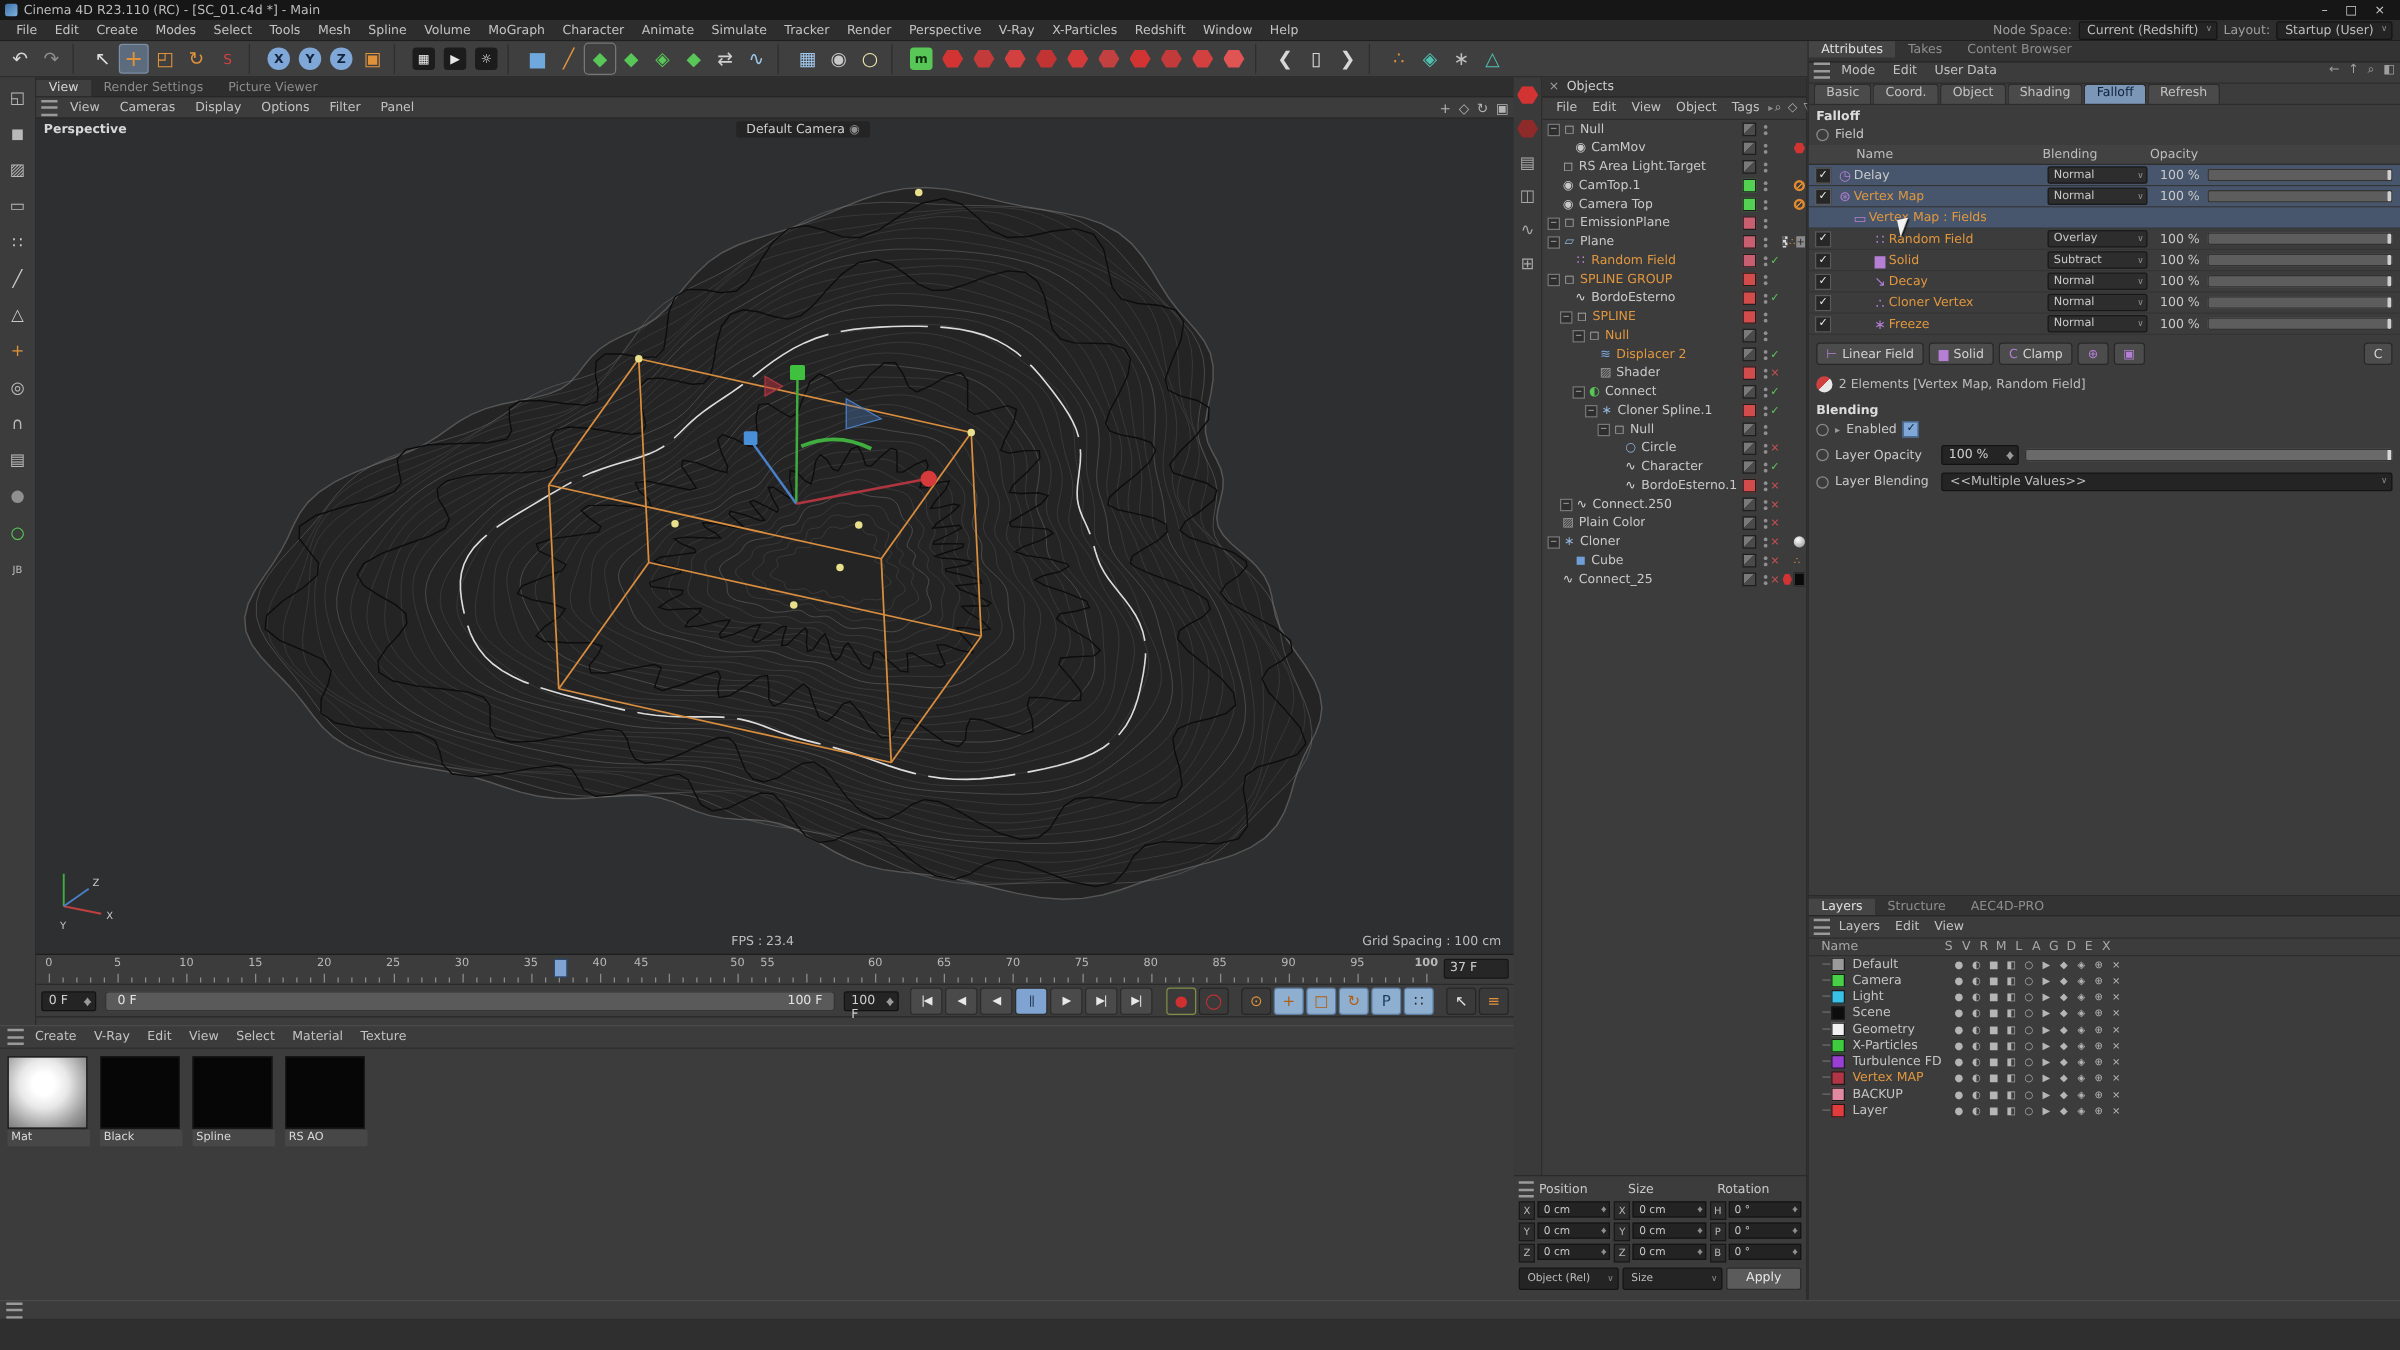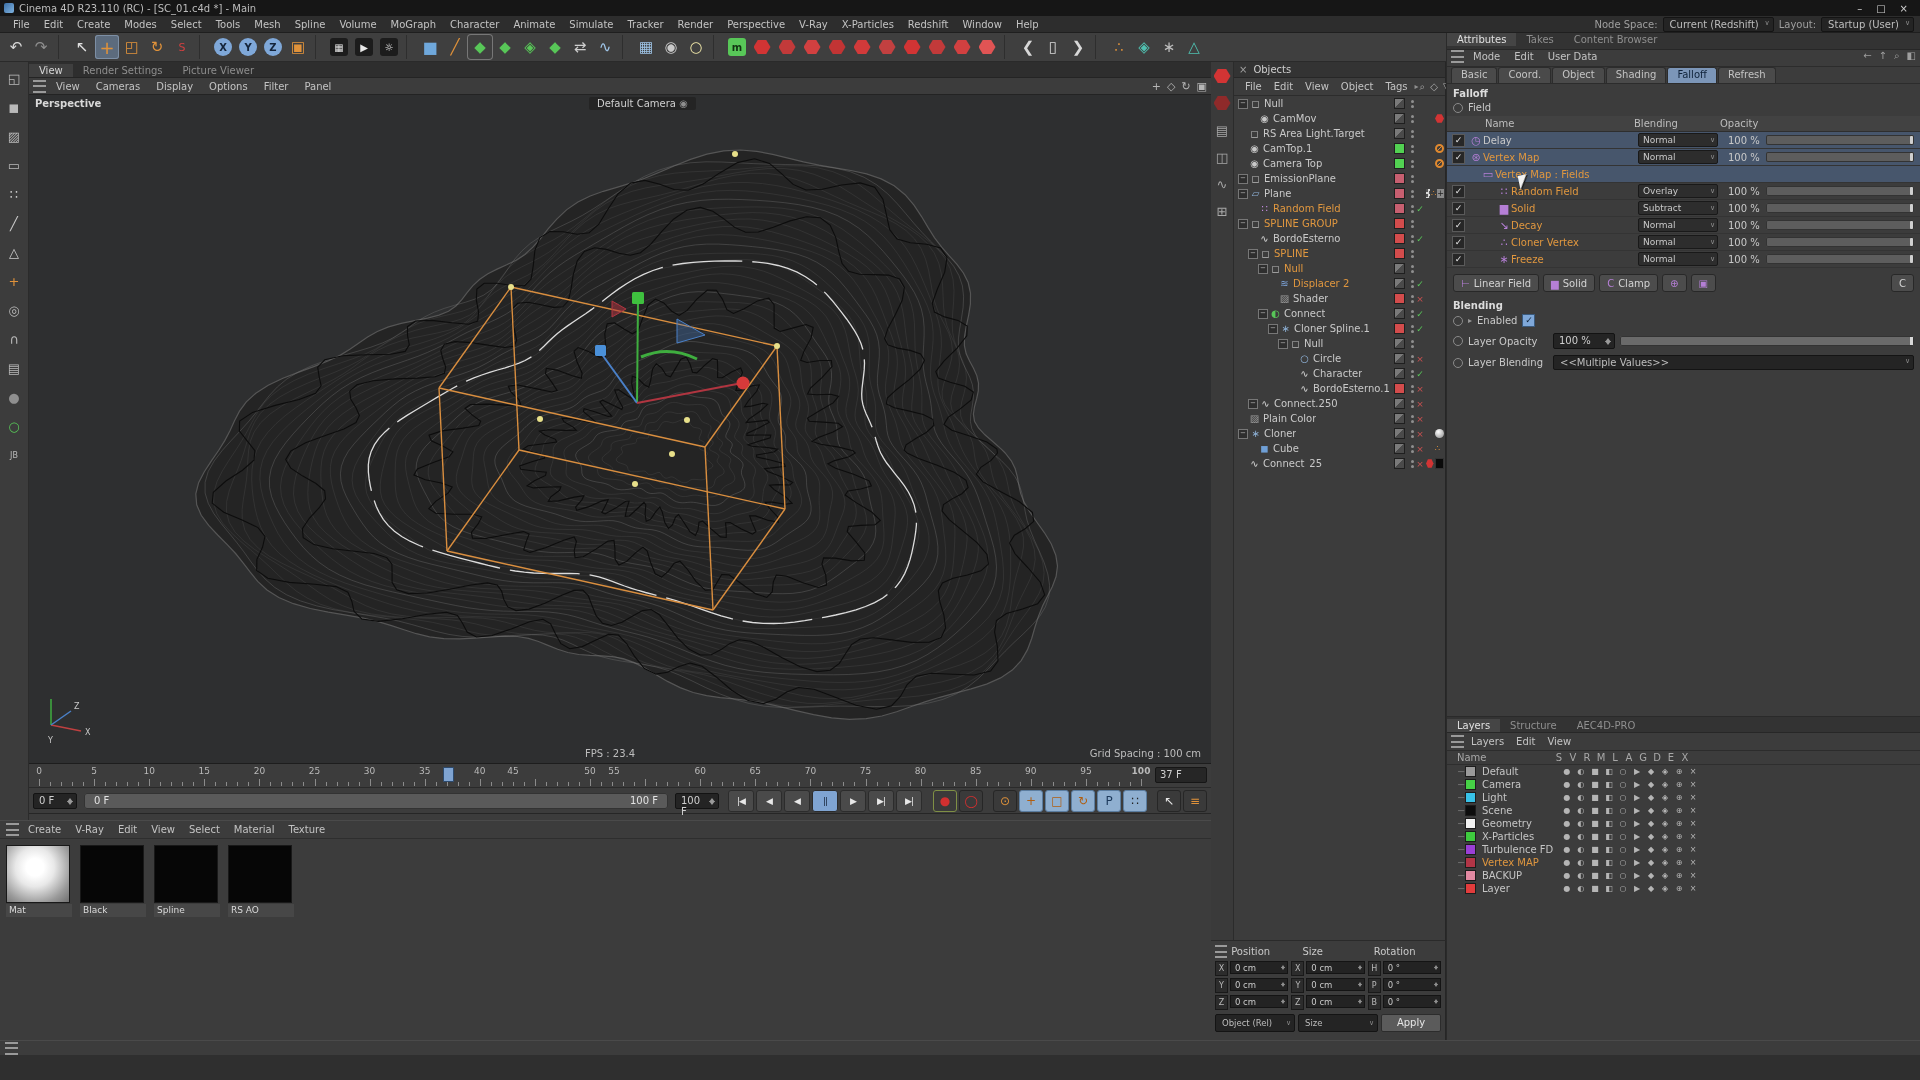--- a/index.html
+++ b/index.html
@@ -1054,20 +1054,24 @@
             <span>Clamp</span>
           </span>
           <span class="abtn">
             <span style="color: rgb(181, 127, 214);">⊕</span>
           </span>
           <span class="abtn">
             <span style="color: rgb(181, 127, 214);">▣</span>
           </span>
           <span class="abtn" style="margin-left: auto;">C</span>
         </div>
+      <div class="propline" style="margin-top:4px;">
+        <span style="width:13px;height:13px;border-radius:50%;background:linear-gradient(135deg,#d04040 0 50%,#e8e8e8 50% 100%);flex:0 0 auto;"></span>
+        <span style="color:#bdbdbd;">2 Elements [Vertex Map, Random Field]</span>
+      </div>
       <div style="padding:6px 0 0 6px;font-weight:bold;color:#dcdcdc;">Blending</div>
       <div class="propline">
         <span class="ring"></span>
         <span style="color:#9a9a9a;font-size:8px;">▸</span>
         <span>Enabled</span>
         <span style="width:11px;height:11px;background:#7fa8d9;border:1px solid #3a5a7d;color:#10233a;font-size:9px;line-height:11px;text-align:center;">✓</span>
       </div>
       <div class="propline">
         <span class="ring"></span>
         <span style="width:80px;">Layer Opacity</span>

